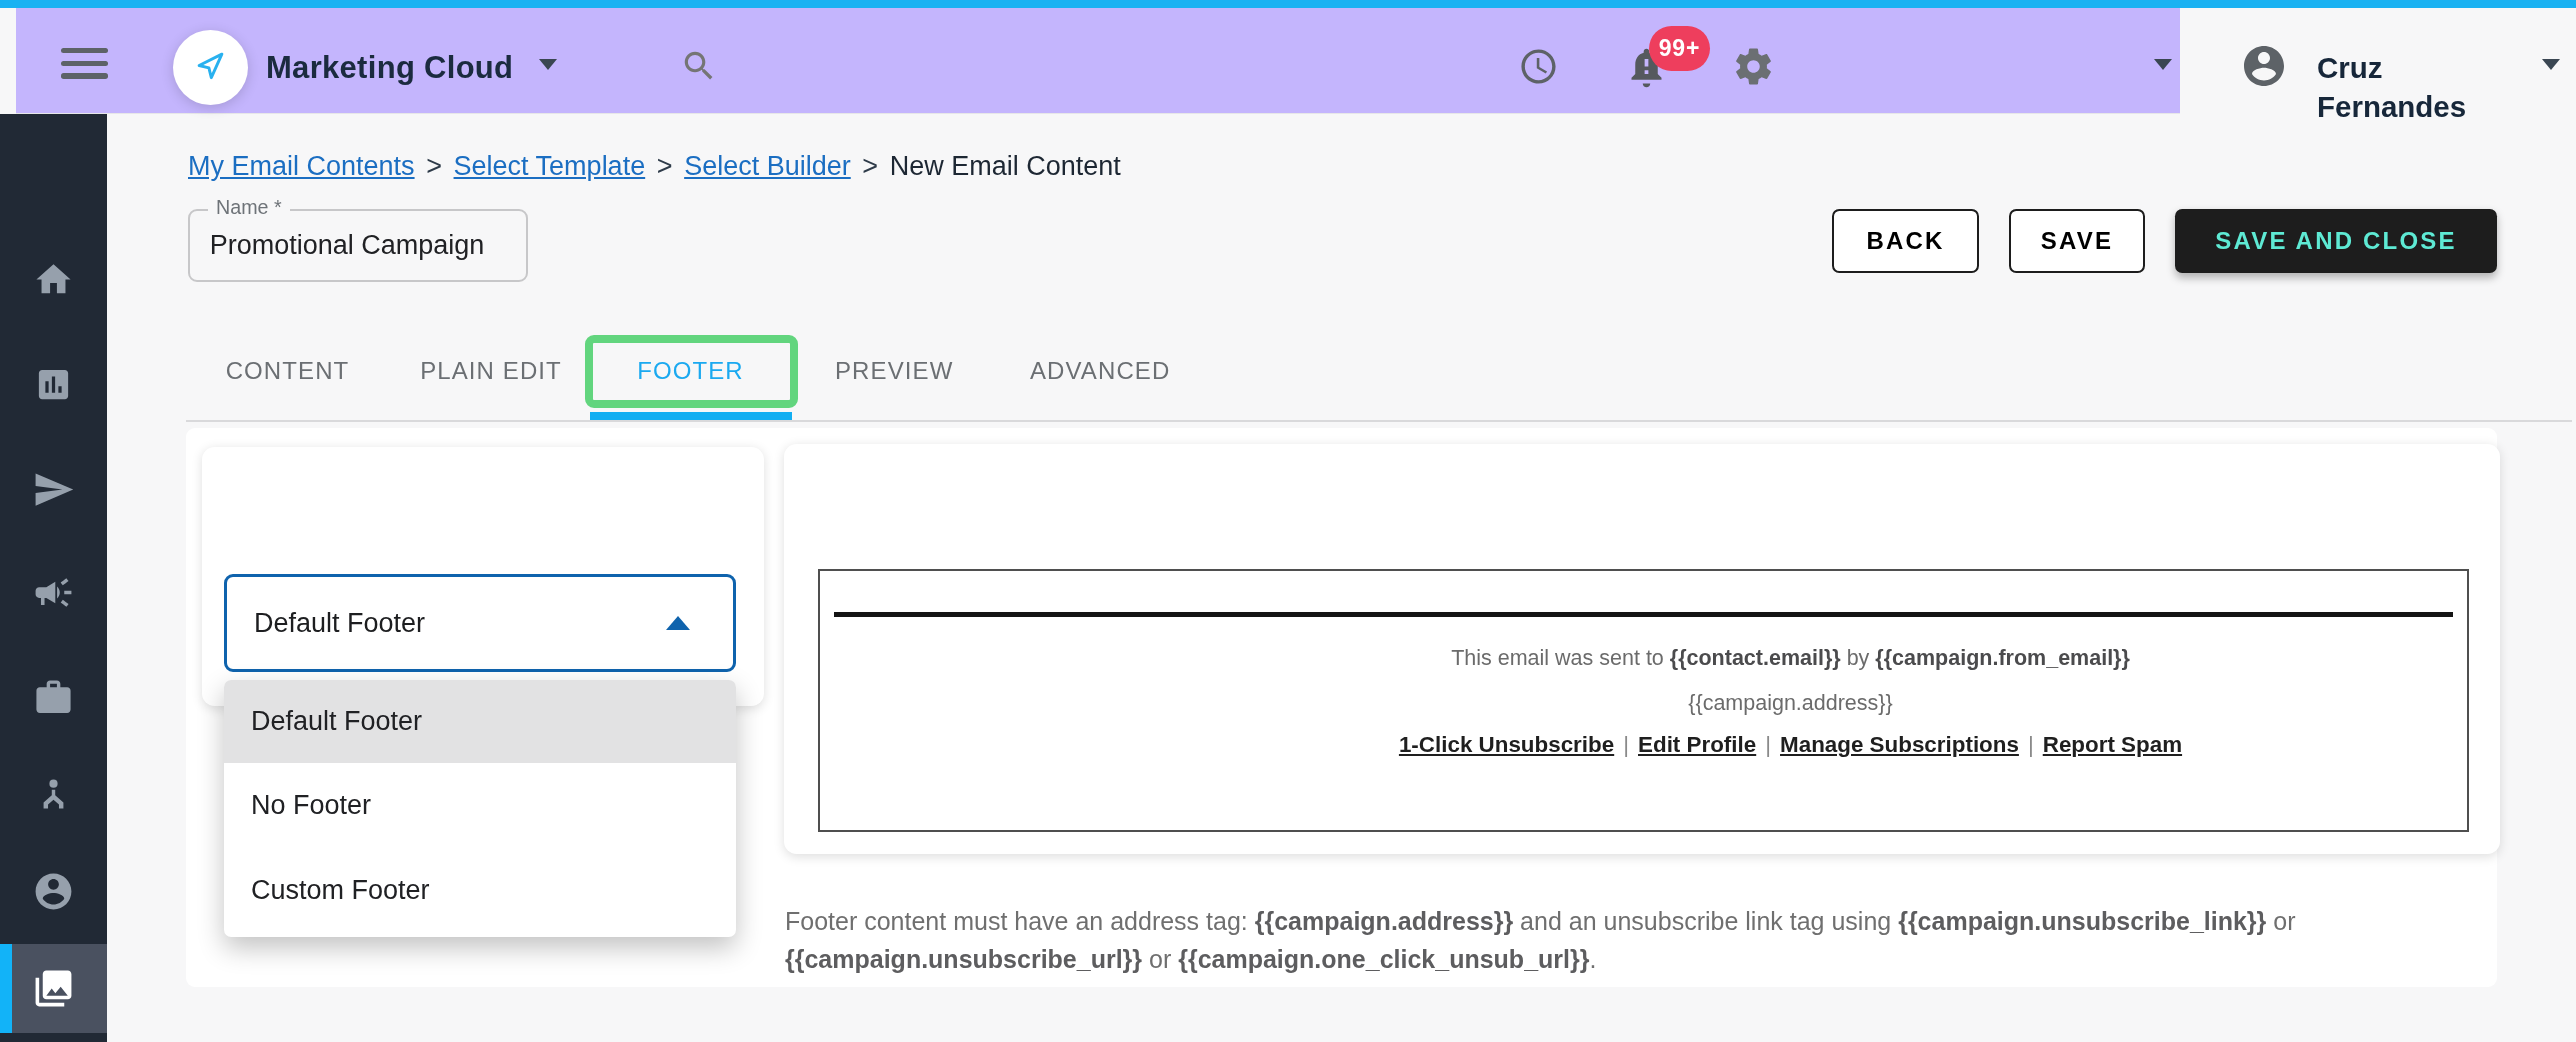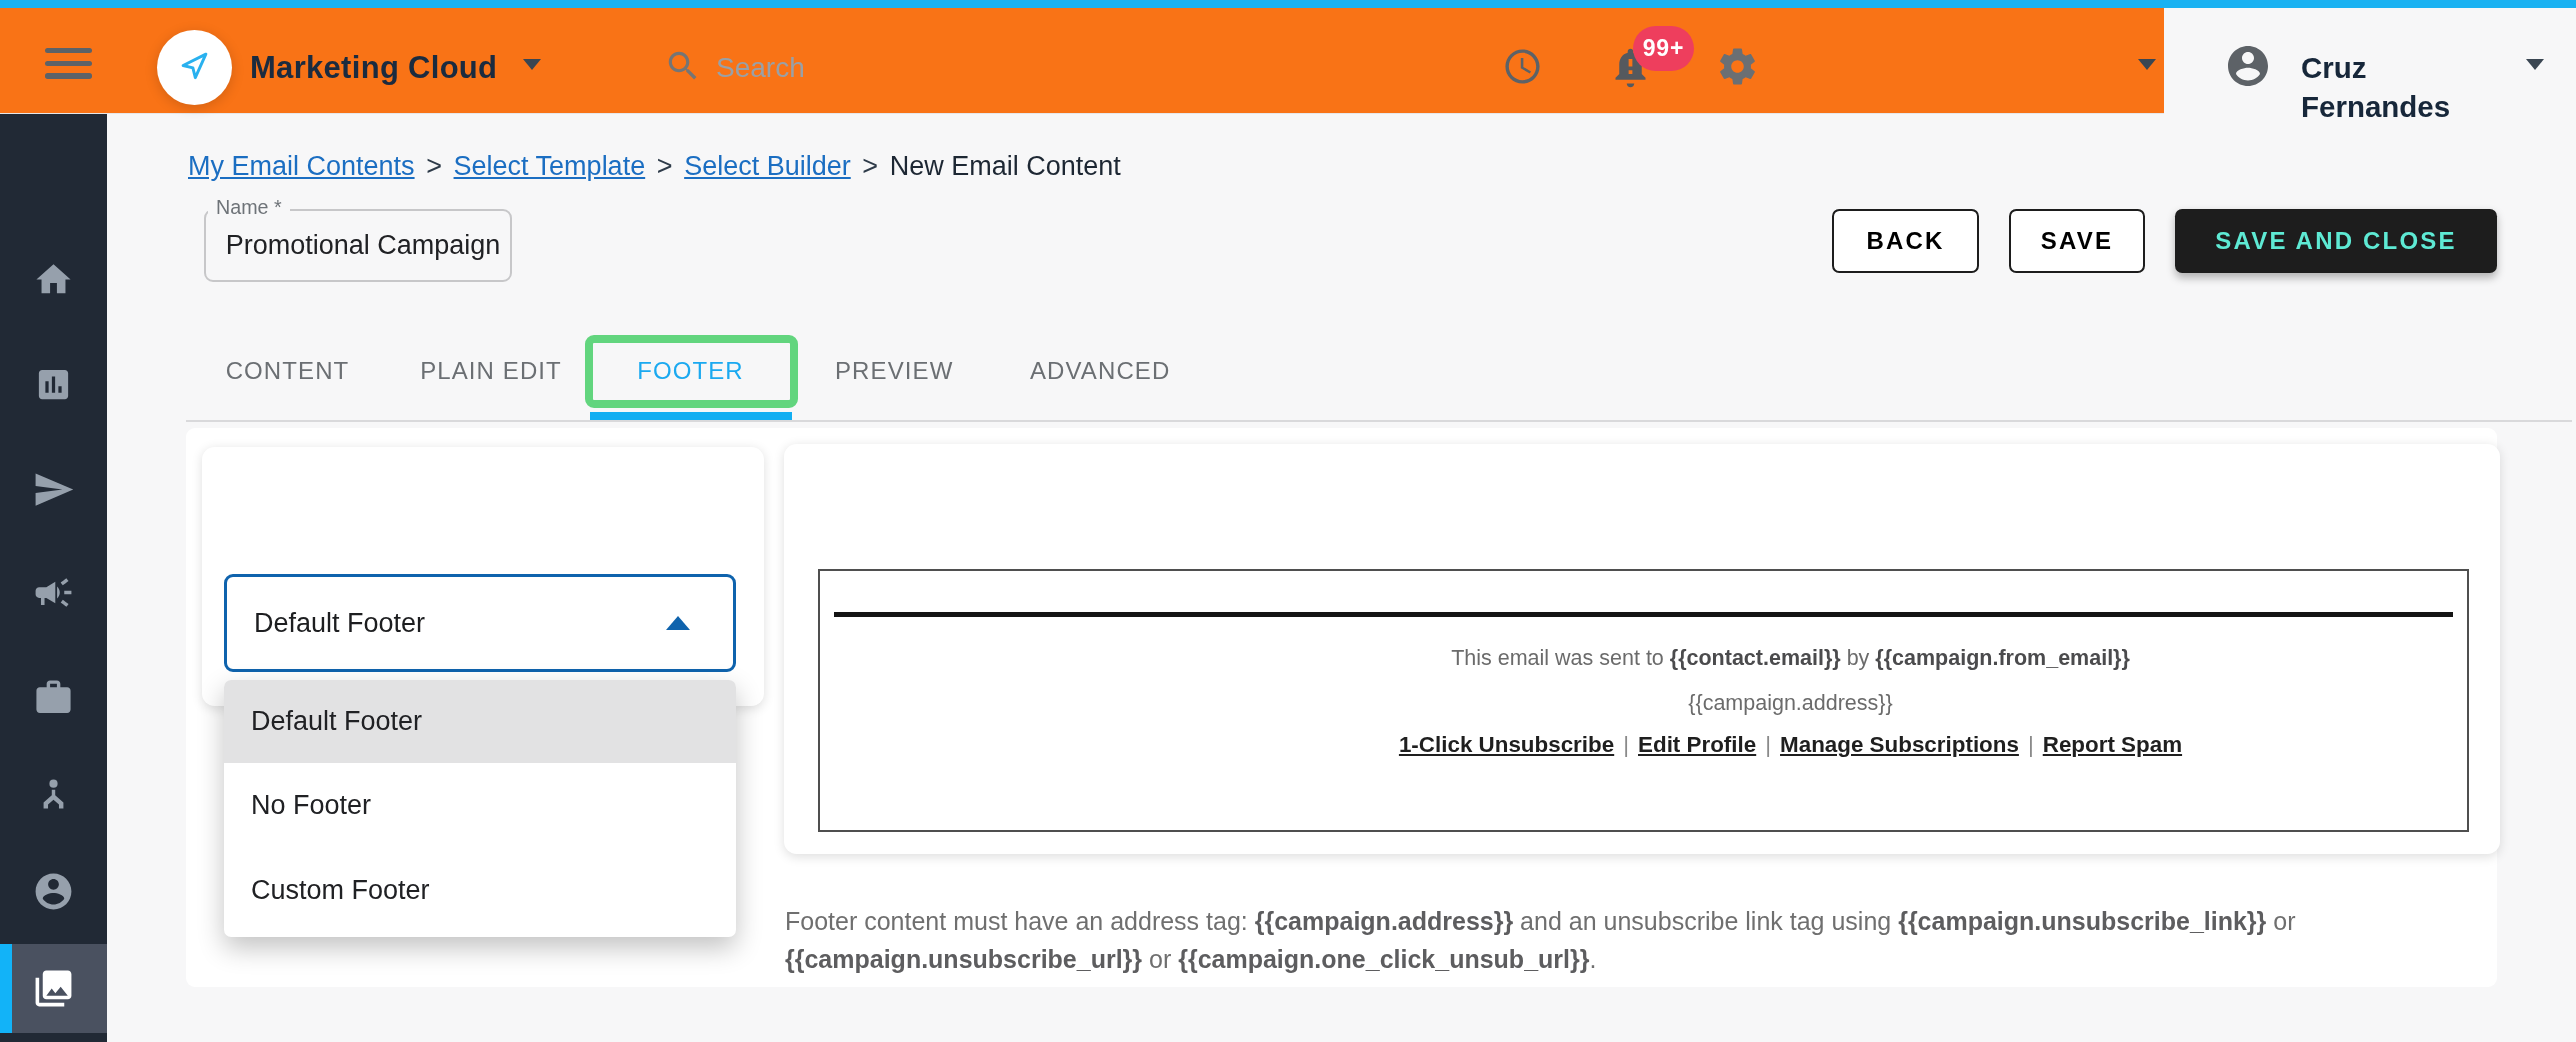--- a/index.html
+++ b/index.html
@@ -2,21 +2,21 @@
 <html style="font-size:14.3px"><head>
 <meta charset="utf-8">
 <style>
   html,body{margin:0;padding:0;}
   #app{position:relative;width:2576px;height:1042px;overflow:hidden;background:#f7f7f8;
        font-family:"Liberation Sans",sans-serif;color:#1f1f1f;}
   .abs{position:absolute;}
 
   
   #top-strip{left:0;top:0;width:2576px;height:8px;background:#1ab2f2;}
-  #header{left:0;top:8px;width:2164px;height:106px;background:#f97316;border-bottom:1.8px solid #e7e7e9;box-sizing:border-box;}
+  #header{left:16px;top:8px;width:2164px;height:106px;background:#c4b5fd;border-bottom:1.8px solid #e7e7e9;box-sizing:border-box;}
   .hamburger{left:45px;top:40px;width:47px;cursor:pointer;}
   .hamburger div{width:47px;height:5.4px;background:#5d6267;border-radius:2.7px;margin-bottom:7.2px;}
   #logo-badge{left:157px;top:21.5px;width:75px;height:75px;border-radius:50%;background:#fff;
               box-shadow:0 2.7px 12.5px rgba(0,0,0,0.16);display:flex;align-items:center;justify-content:center;}
   #product-name{left:250px;top:40px;height:39px;line-height:39px;font-size:31px;font-weight:700;color:#1b2b3f;letter-spacing:0.3px;}
   .caret-down{width:0;height:0;border-left:9.8px solid transparent;border-right:9.8px solid transparent;border-top:11.6px solid #3a4652;}
   #caret-product{left:523px;top:51px;}
   #search-icon{left:664px;top:39px;}
   #search-input{left:714px;top:36px;width:572px;height:45px;border:none;outline:none;background:transparent;
                 font-size:28px;color:#3c4043;font-family:"Liberation Sans",sans-serif;}
@@ -39,23 +39,23 @@
   .nav-item.selected{background:#4a5160;}
   .nav-item.selected svg{fill:#ffffff;}
   .nav-accent{position:absolute;left:0;top:0;width:11.6px;height:89px;background:#12b3f8;}
 
   
   #breadcrumb{left:188px;top:148px;height:36px;line-height:36px;font-size:27px;color:#1d2733;}
   #breadcrumb a{color:#1b6ec2;text-decoration:underline;cursor:pointer;}
   .crumb-sep{color:#2e3b49;margin:0 11.6px;}
 
   
-  #name-field{left:188px;top:209px;width:308px;height:73px;border:2.7px solid #c7c7c9;border-radius:9px;
+  #name-field{left:188px;top:209px;width:340px;height:73px;border:2.7px solid #c7c7c9;border-radius:9px;
               background:transparent;box-sizing:border-box;padding:0 0 0 19.7px;font-size:27px;color:#202124;
-              font-family:"Liberation Sans",sans-serif;outline:none;margin-left:16px;}
+              font-family:"Liberation Sans",sans-serif;outline:none;}
   #name-label{left:208px;top:196px;font-size:19.7px;color:#6e7378;background:#f7f7f8;padding:0 8px;line-height:23px;}
 
   
   .btn-outline{display:flex;align-items:center;justify-content:center;background:#fff;border:2.7px solid #1d1d1d;
                border-radius:7.2px;font-size:24px;font-weight:700;letter-spacing:2.2px;color:#000000;cursor:pointer;box-sizing:border-box;}
   .btn-dark{display:flex;align-items:center;justify-content:center;background:#1d1d1d;border-radius:7.2px;
             font-size:24px;font-weight:700;letter-spacing:2.2px;color:#5eead4;cursor:pointer;box-shadow:0 4.5px 9px rgba(0,0,0,0.28);}
   #btn-back{left:1832px;top:209px;width:147px;height:64px;}
   #btn-save{left:2009px;top:209px;width:136px;height:64px;}
   #btn-save-close{left:2175px;top:209px;width:322px;height:64px;}
@@ -135,21 +135,20 @@
       </span>
     </div>
     <div class="abs" id="product-name">Marketing Cloud</div>
     <div class="abs caret-down" id="caret-product"></div>
 
     <span class="abs" id="search-icon">
       <svg width="38" height="38" viewBox="0 0 24 24" fill="#757575">
           <path d="M15.5 14h-.79l-.28-.27C15.41 12.59 16 11.11 16 9.5 16 5.91 13.09 3 9.5 3S3 5.91 3 9.5 5.91 16 9.5 16c1.61 0 3.09-.59 4.23-1.57l.27.28v.79l5 4.99L20.49 19l-4.99-5zm-6 0C7.01 14 5 11.99 5 9.5S7.01 5 9.5 5 14 7.01 14 9.5 11.99 14 9.5 14z"></path>
         </svg>
     </span>
-    <input class="abs" id="search-input" placeholder="Search" style="">
 
     <span class="abs" id="clock-icon">
       <svg width="41" height="41" viewBox="0 0 24 24" fill="#5d6267">
           <path d="M11.99 2C6.47 2 2 6.48 2 12s4.47 10 9.99 10C17.52 22 22 17.52 22 12S17.52 2 11.99 2zM12 20c-4.42 0-8-3.58-8-8s3.58-8 8-8 8 3.58 8 8-3.58 8-8 8zm.5-13H11v6l5.25 3.15.75-1.23-4.5-2.67z"></path>
         </svg>
     </span>
     <span class="abs" id="bell-icon">
       <svg width="45" height="45" viewBox="0 0 24 24" fill="#55595e">
           <path d="M18 16v-5c0-3.07-1.64-5.64-4.5-6.32V4c0-.83-.67-1.5-1.5-1.5s-1.5.67-1.5 1.5v.68C7.63 5.36 6 7.92 6 11v5l-2 2v1h16v-1l-2-2zm-5 0h-2v-2h2v2zm0-4h-2V8h2v4zm-1 11c1.1 0 2-.9 2-2h-4c0 1.1.9 2 2 2z"></path>
         </svg>

